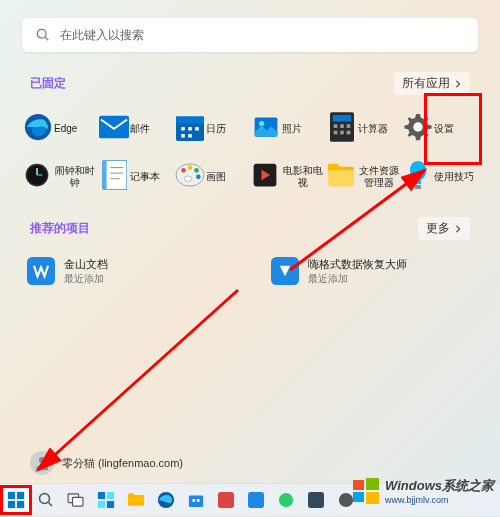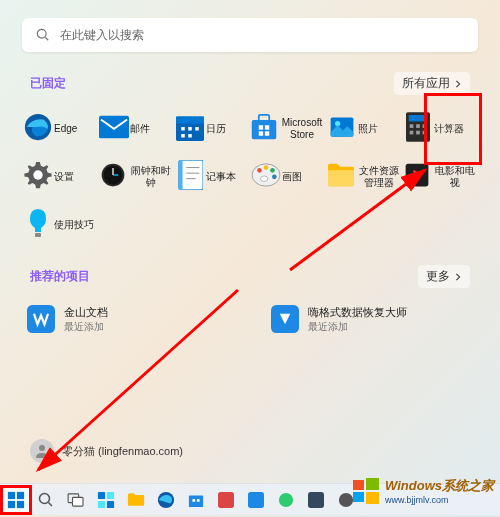--- a/index.html
+++ b/index.html
@@ -31,32 +31,32 @@
     .arrow-to-start { top: 280px; left: 28px; width: 220px; height: 200px; z-index: 5; }
     
     .recommended { margin: 0 22px; }
     .rec-items { display: flex; gap: 32px; }
     .rec-item { display: flex; align-items: center; gap: 8px; flex: 1; cursor: pointer; padding: 4px; border-radius: 4px; }
     .rec-icon { width: 30px; height: 30px; display: flex; align-items: center; justify-content: center; }
     .rec-text { display: flex; flex-direction: column; }
     .rec-title { font-size: 11px; color: #222; }
     .rec-sub { font-size: 10px; color: #777; }
     
-    .user-row { position: absolute; bottom: 52px; left: 30px; display: flex; align-items: center; gap: 8px; cursor: pointer; }
+    .user-row { position: absolute; bottom: 40px; left: 30px; display: flex; align-items: center; gap: 8px; cursor: pointer; }
     .avatar { width: 24px; height: 24px; border-radius: 50%; background: #d0d0d0; display: flex; align-items: center; justify-content: center; }
     .user-name { font-size: 11px; color: #333; }
     
     .taskbar { position: absolute; bottom: 0; left: 0; right: 0; height: 32px; background: rgba(235,240,245,0.95); display: flex; align-items: center; padding: 0 2px; gap: 2px; border-top: 1px solid rgba(0,0,0,0.06); }
     .tb-item { width: 28px; height: 28px; display: flex; align-items: center; justify-content: center; cursor: pointer; border-radius: 3px; }
     .tb-item.active { background: rgba(255,255,255,0.7); }
     
     .watermark { position: absolute; bottom: 10px; right: 6px; display: flex; align-items: center; gap: 6px; z-index: 20; }
     .watermark-logo { width: 26px; height: 26px; }
     .watermark-text { display: flex; flex-direction: column; }
-    .watermark-title { font-size: 13px; font-weight: 600; color: #a16207; font-style: italic; }
+    .watermark-title { font-size: 13px; font-weight: 600; color: #404040; font-style: italic; }
     .watermark-url { font-size: 9px; color: #1a4d8f; }
   </style>
 </head>
 <body>
 
 <div class="start-menu">
 
   <div class="search-row">
     <div class="search-box">
       <svg width="14" height="14" viewBox="0 0 16 16">
@@ -104,33 +104,20 @@
               <rect y="4" width="32" height="28" rx="2" fill="#0364b8"></rect>
               <rect y="4" width="32" height="8" fill="#0078d4"></rect>
               <rect x="6" y="16" width="4" height="4" fill="#fff"></rect>
               <rect x="14" y="16" width="4" height="4" fill="#fff"></rect>
               <rect x="22" y="16" width="4" height="4" fill="#fff"></rect>
               <rect x="6" y="24" width="4" height="4" fill="#fff"></rect>
               <rect x="14" y="24" width="4" height="4" fill="#fff"></rect>
             </svg>
           </div>
         <span class="app-label">日历</span>
-      </div>
-      <div class="app-tile">
-        <div class="app-icon">
-            <svg width="28" height="28" viewBox="0 0 32 32">
-              <rect x="2" y="8" width="28" height="22" rx="2" fill="#1e88e5"></rect>
-              <path d="M10 8 V4 Q10 2 12 2 H20 Q22 2 22 4 V8" fill="none" stroke="#1e88e5" stroke-width="2"></path>
-              <rect x="10" y="14" width="5" height="5" fill="#fff"></rect>
-              <rect x="17" y="14" width="5" height="5" fill="#fff"></rect>
-              <rect x="10" y="21" width="5" height="5" fill="#fff"></rect>
-              <rect x="17" y="21" width="5" height="5" fill="#fff"></rect>
-            </svg>
-          </div>
-        <span class="app-label">Microsoft Store</span>
       </div>
       <div class="app-tile">
         <div class="app-icon">
             <svg width="28" height="28" viewBox="0 0 32 32">
               <rect x="3" y="5" width="26" height="22" rx="2" fill="#0078d4"></rect>
               <circle cx="11" cy="12" r="3" fill="#50e6ff"></circle>
               <path d="M3 22 L11 14 L17 20 L22 15 L29 22 V25 Q29 27 27 27 H5 Q3 27 3 25 Z" fill="#28a8ea"></path>
             </svg>
           </div>
         <span class="app-label">照片</span>
@@ -190,35 +177,35 @@
               <circle cx="16" cy="6" r="2.5" fill="#f1c40f"></circle>
               <circle cx="23" cy="9" r="2.5" fill="#27ae60"></circle>
               <circle cx="25" cy="16" r="2.5" fill="#2980b9"></circle>
               <ellipse cx="14" cy="18" rx="4" ry="3" fill="#fff" stroke="#888" stroke-width="0.6"></ellipse>
             </svg>
           </div>
         <span class="app-label">画图</span>
       </div>
       <div class="app-tile">
         <div class="app-icon">
+            <svg width="28" height="28" viewBox="0 0 32 32">
+              <rect x="3" y="3" width="26" height="26" rx="3" fill="#1e1e1e"></rect>
+              <path d="M12 10 L22 16 L12 22 Z" fill="#e74c3c"></path>
+            </svg>
+          </div>
+        <span class="app-label">电影和电视</span>
+      </div>
+      <div class="app-tile">
+        <div class="app-icon">
             <svg width="30" height="26" viewBox="0 0 32 28">
               <path d="M2 4 Q2 2 4 2 H12 L15 5 H28 Q30 5 30 7 V24 Q30 26 28 26 H4 Q2 26 2 24 Z" fill="#ffb900"></path>
               <path d="M2 9 H30 V24 Q30 26 28 26 H4 Q2 26 2 24 Z" fill="#ffd75e"></path>
             </svg>
           </div>
         <span class="app-label">文件资源管理器</span>
-      </div>
-      <div class="app-tile">
-        <div class="app-icon">
-            <svg width="28" height="28" viewBox="0 0 32 32">
-              <rect x="3" y="3" width="26" height="26" rx="3" fill="#1e1e1e"></rect>
-              <path d="M12 10 L22 16 L12 22 Z" fill="#e74c3c"></path>
-            </svg>
-          </div>
-        <span class="app-label">电影和电视</span>
       </div>
       <div class="app-tile">
         <div class="app-icon">
             <svg width="28" height="32" viewBox="0 0 28 32">
               <path d="M14 2 Q22 2 22 12 Q22 18 17 21 V25 H11 V21 Q6 18 6 12 Q6 2 14 2 Z" fill="#0cb6f2"></path>
               <rect x="11" y="26" width="6" height="4" rx="1" fill="#888"></rect>
             </svg>
           </div>
         <span class="app-label">使用技巧</span>
       </div>

